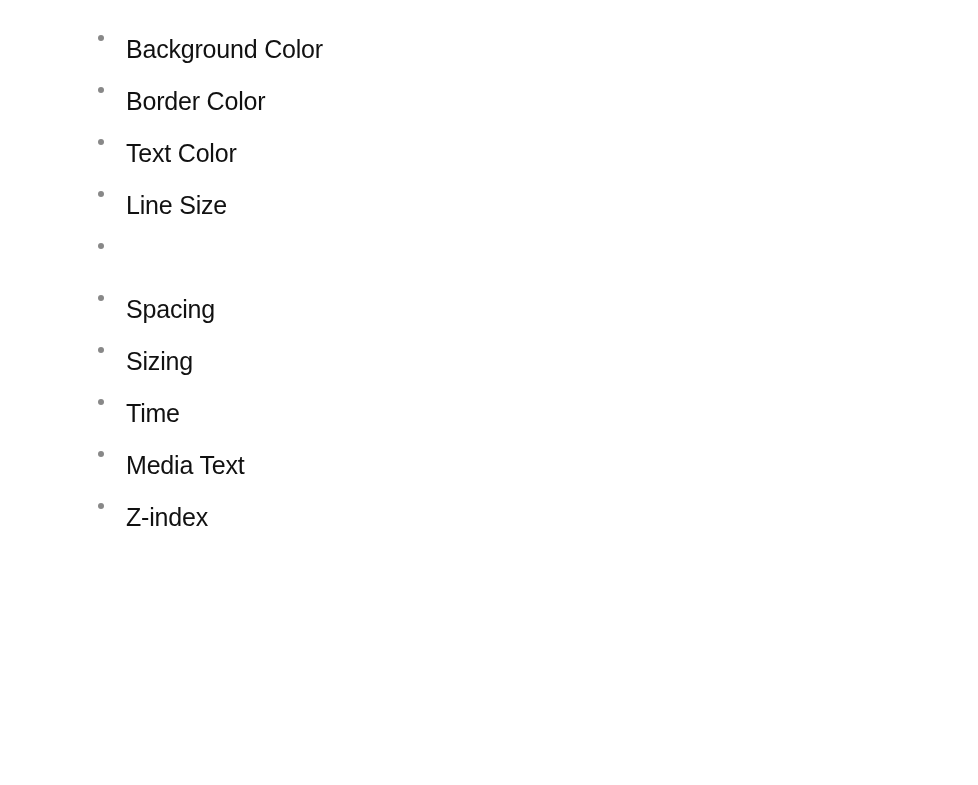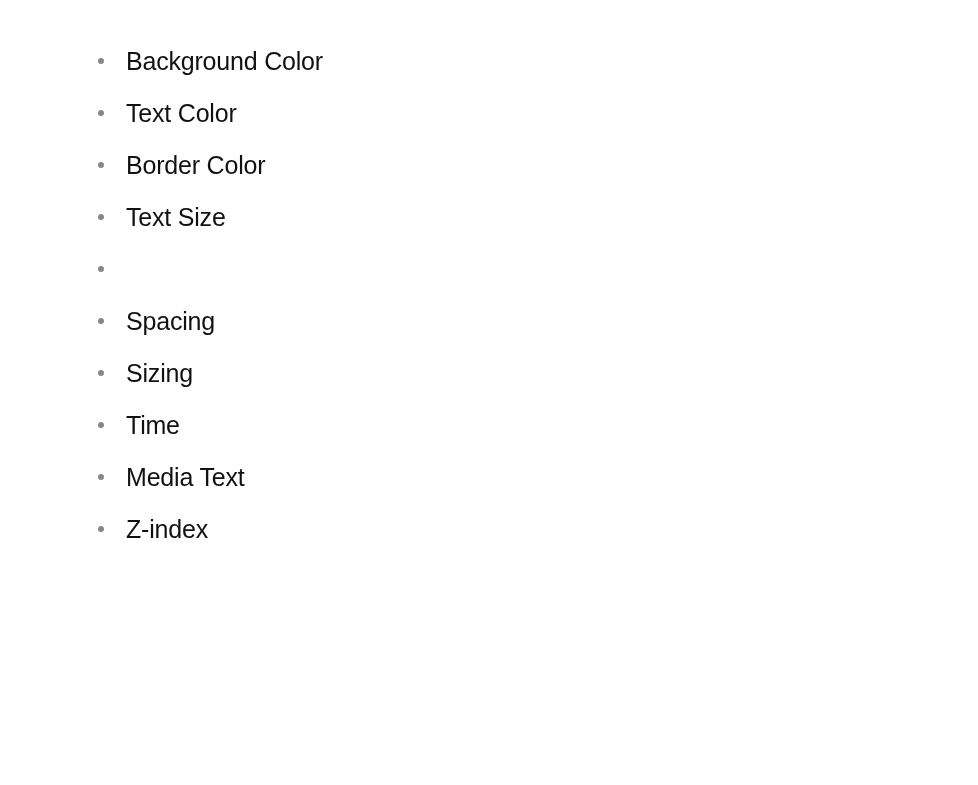--- a/index.html
+++ b/index.html
@@ -12,21 +12,20 @@
       height: 785px;
       background: #ffffff;
       font-family: -apple-system, BlinkMacSystemFont, "Segoe UI", Helvetica, Arial, sans-serif;
       padding: 35px 0 0 98px;
     }
     ul.property-list {
       list-style: none;
     }
     ul.property-list li {
       display: flex;
-      align-items: center;
       height: 52px;
       font-size: 25px;
       color: #111111;
       letter-spacing: -0.2px;
     }
     .bullet {
       width: 6px;
       height: 6px;
       border-radius: 50%;
       background: #888888;
@@ -37,29 +36,29 @@
 </head>
 <body>
 
 <ul class="property-list">
   <li>
     <span class="bullet"></span>
     <span>Background Color</span>
   </li>
   <li>
     <span class="bullet"></span>
+    <span>Border Color</span>
+  </li>
+  <li>
+    <span class="bullet"></span>
     <span>Text Color</span>
   </li>
   <li>
     <span class="bullet"></span>
-    <span>Border Color</span>
-  </li>
-  <li>
-    <span class="bullet"></span>
-    <span>Text Size</span>
+    <span>Line Size</span>
   </li>
   <li>
     <span class="bullet"></span>
   </li>
   <li>
     <span class="bullet"></span>
     <span>Spacing</span>
   </li>
   <li>
     <span class="bullet"></span>

